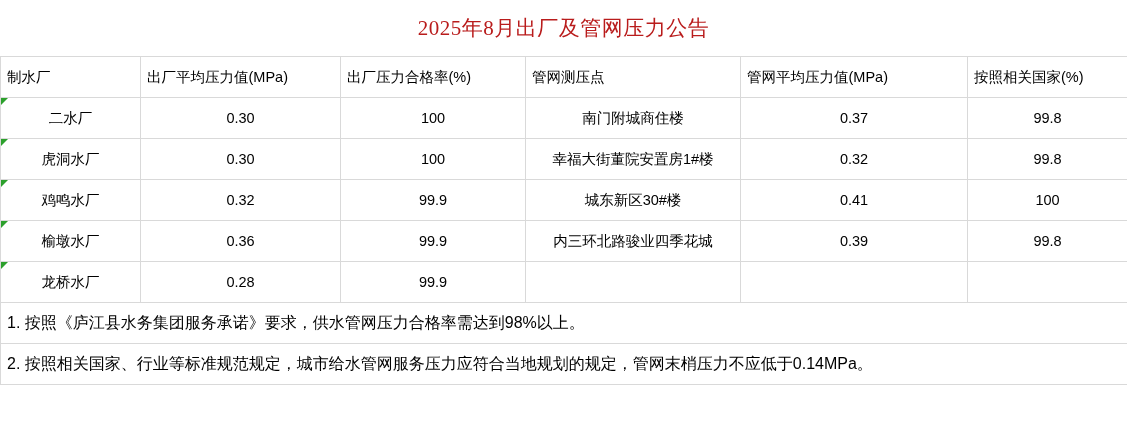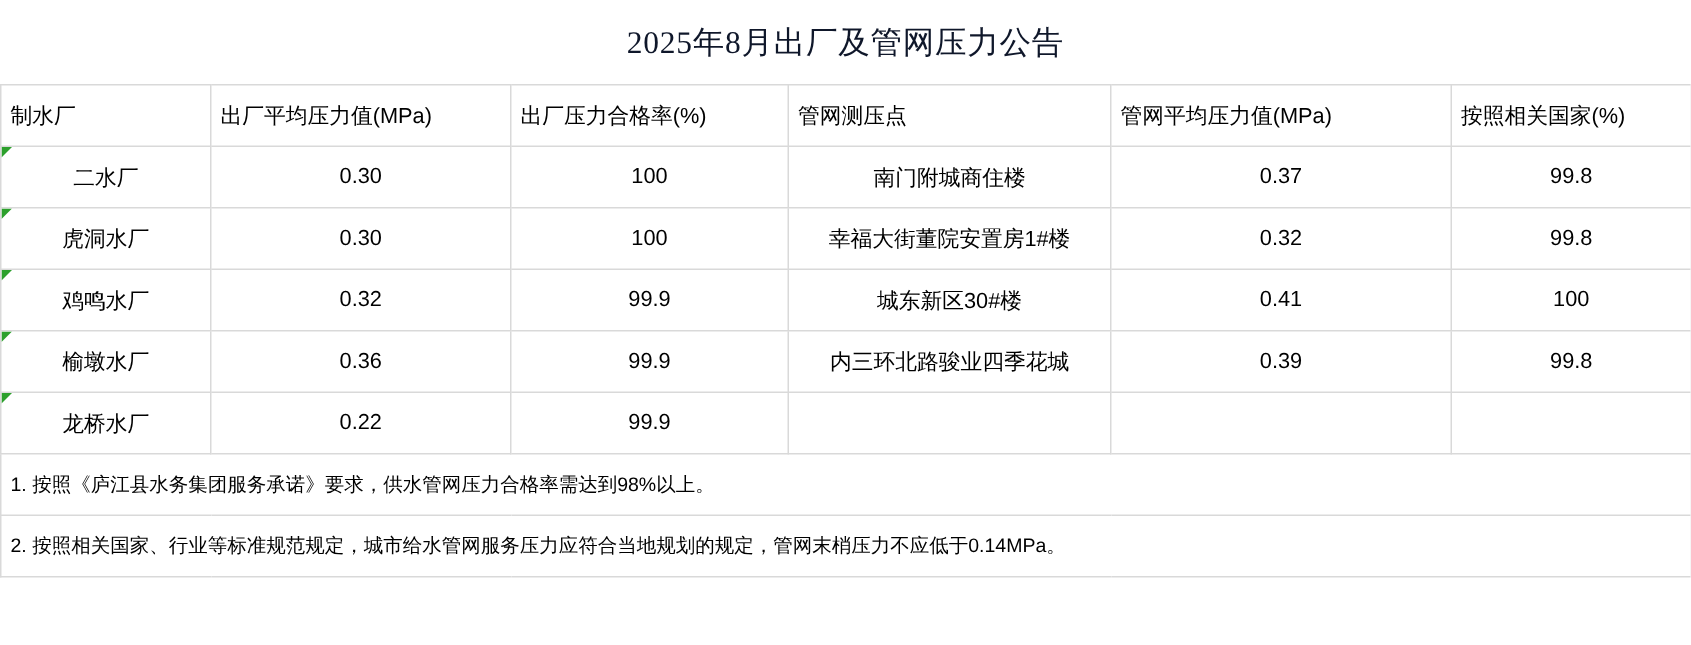--- a/index.html
+++ b/index.html
@@ -18,21 +18,21 @@
     position: relative;
     width: 1127px;
     height: 430px;
     box-sizing: border-box;
   }
   .doc-title {
     text-align: center;
     font-size: 21px;
     line-height: 56px;
     height: 56px;
-    color: #0f172a;
+    color: #b91c1c;
     font-family: "Liberation Serif", serif;
     letter-spacing: 0.5px;
   }
   table.pressure-table {
     border-collapse: collapse;
     table-layout: fixed;
     width: 1127px;
     font-size: 14.5px;
   }
   table.pressure-table col.c0 { width: 140px; }
@@ -49,21 +49,21 @@
     vertical-align: middle;
     white-space: nowrap;
     overflow: hidden;
   }
   td.left { text-align: center; }
   td.center { text-align: center; }
   tr.header td { text-align: left; }
   tr.note td {
     text-align: left;
     height: 40px;
-    font-size: 13px;
+    font-size: 16px;
     padding-left: 6px;
   }
   
   .marker {
     position: relative;
   }
   .marker::before {
     content: "";
     position: absolute;
     top: 0;
@@ -132,21 +132,21 @@
         <td class="left marker">榆墩水厂</td>
         <td class="center">0.36</td>
         <td class="center">99.9</td>
         <td class="left">内三环北路骏业四季花城</td>
         <td class="center">0.39</td>
         <td class="center">99.8</td>
       </tr>
 
       <tr>
         <td class="left marker">龙桥水厂</td>
-        <td class="center">0.22</td>
+        <td class="center">0.28</td>
         <td class="center">99.9</td>
         <td class="left"></td>
         <td class="center"></td>
         <td class="center"></td>
       </tr>
 
       <tr class="note">
         <td colspan="6">1. 按照《庐江县水务集团服务承诺》要求，供水管网压力合格率需达到98%以上。</td>
       </tr>
       <tr class="note">

